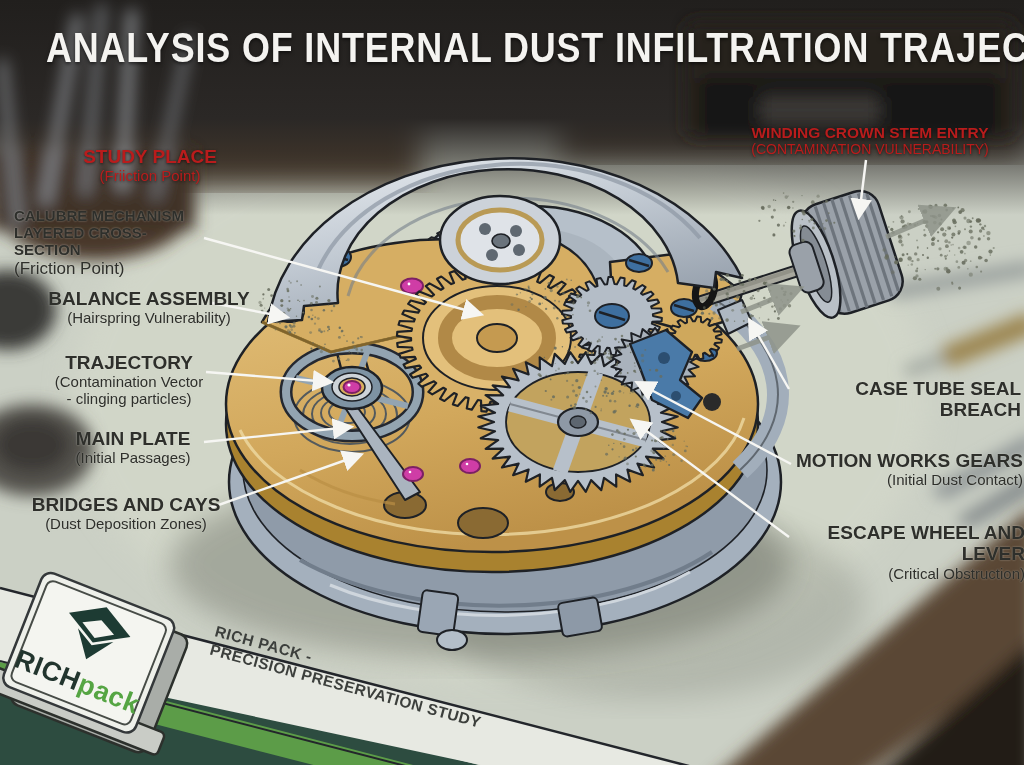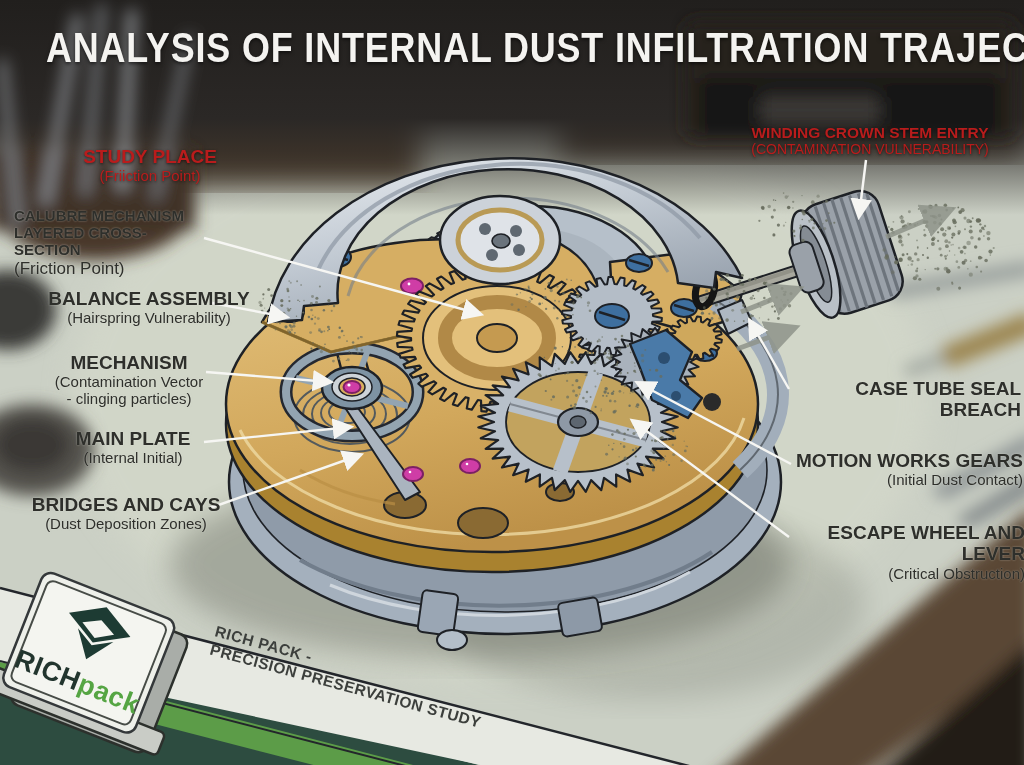--- a/index.html
+++ b/index.html
@@ -897,27 +897,27 @@
 <div class="callout dark c-right calibre" style="left:14px;top:208px;width:186px;">
   <span class="t" style="white-space:pre-line">CALUBRE MECHANISM
 LAYERED CROSS-SECTION</span>
   <span class="s">(Friction Point)</span>
 </div>
 <div class="callout dark c-center sz-lg" style="left:22px;top:288px;width:208px;margin-left:23px;">
   <span class="t">BALANCE ASSEMBLY</span>
   <span class="s">(Hairspring Vulnerability)</span>
 </div>
 <div class="callout dark c-center sz-lg" style="left:28px;top:352px;width:202px;">
-  <span class="t">MECHANISM</span>
+  <span class="t">TRAJECTORY</span>
   <span class="s">(Contamination Vector
 - clinging particles)</span>
 </div>
 <div class="callout dark c-center sz-lg" style="left:36px;top:428px;width:194px;">
   <span class="t">MAIN PLATE</span>
-  <span class="s">(Internal Initial)</span>
+  <span class="s">(Initial Passages)</span>
 </div>
 <div class="callout dark c-center sz-lg" style="left:22px;top:494px;width:208px;">
   <span class="t">BRIDGES AND CAYS</span>
   <span class="s">(Dust Deposition Zones)</span>
 </div>
 <div class="callout light c-center sz-md" style="left:748px;top:124px;width:244px;">
   <span class="t">WINDING CROWN STEM ENTRY</span>
   <span class="s">(CONTAMINATION VULNERABILITY)</span>
 </div>
 <div class="callout dark c-left sz-lg" style="left:793px;top:378px;width:228px;">

